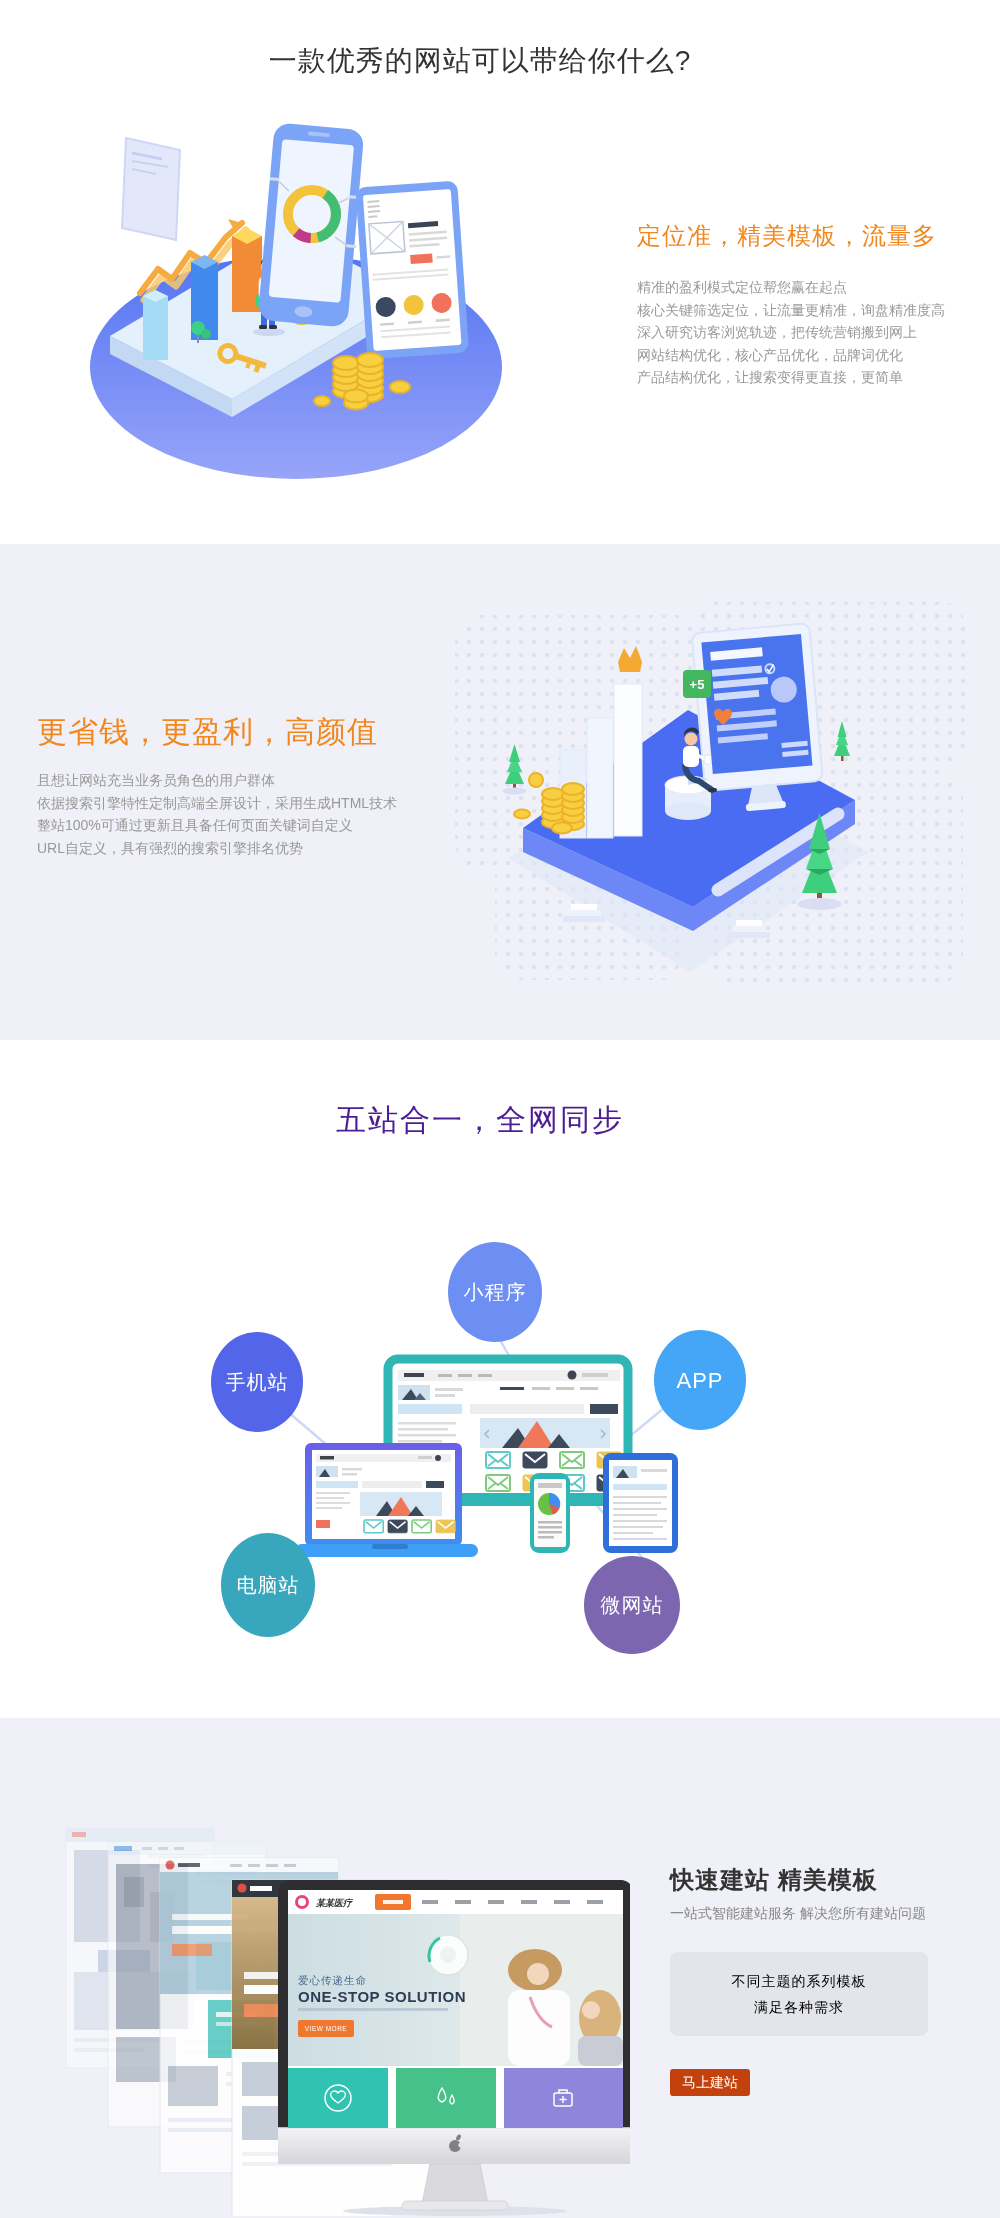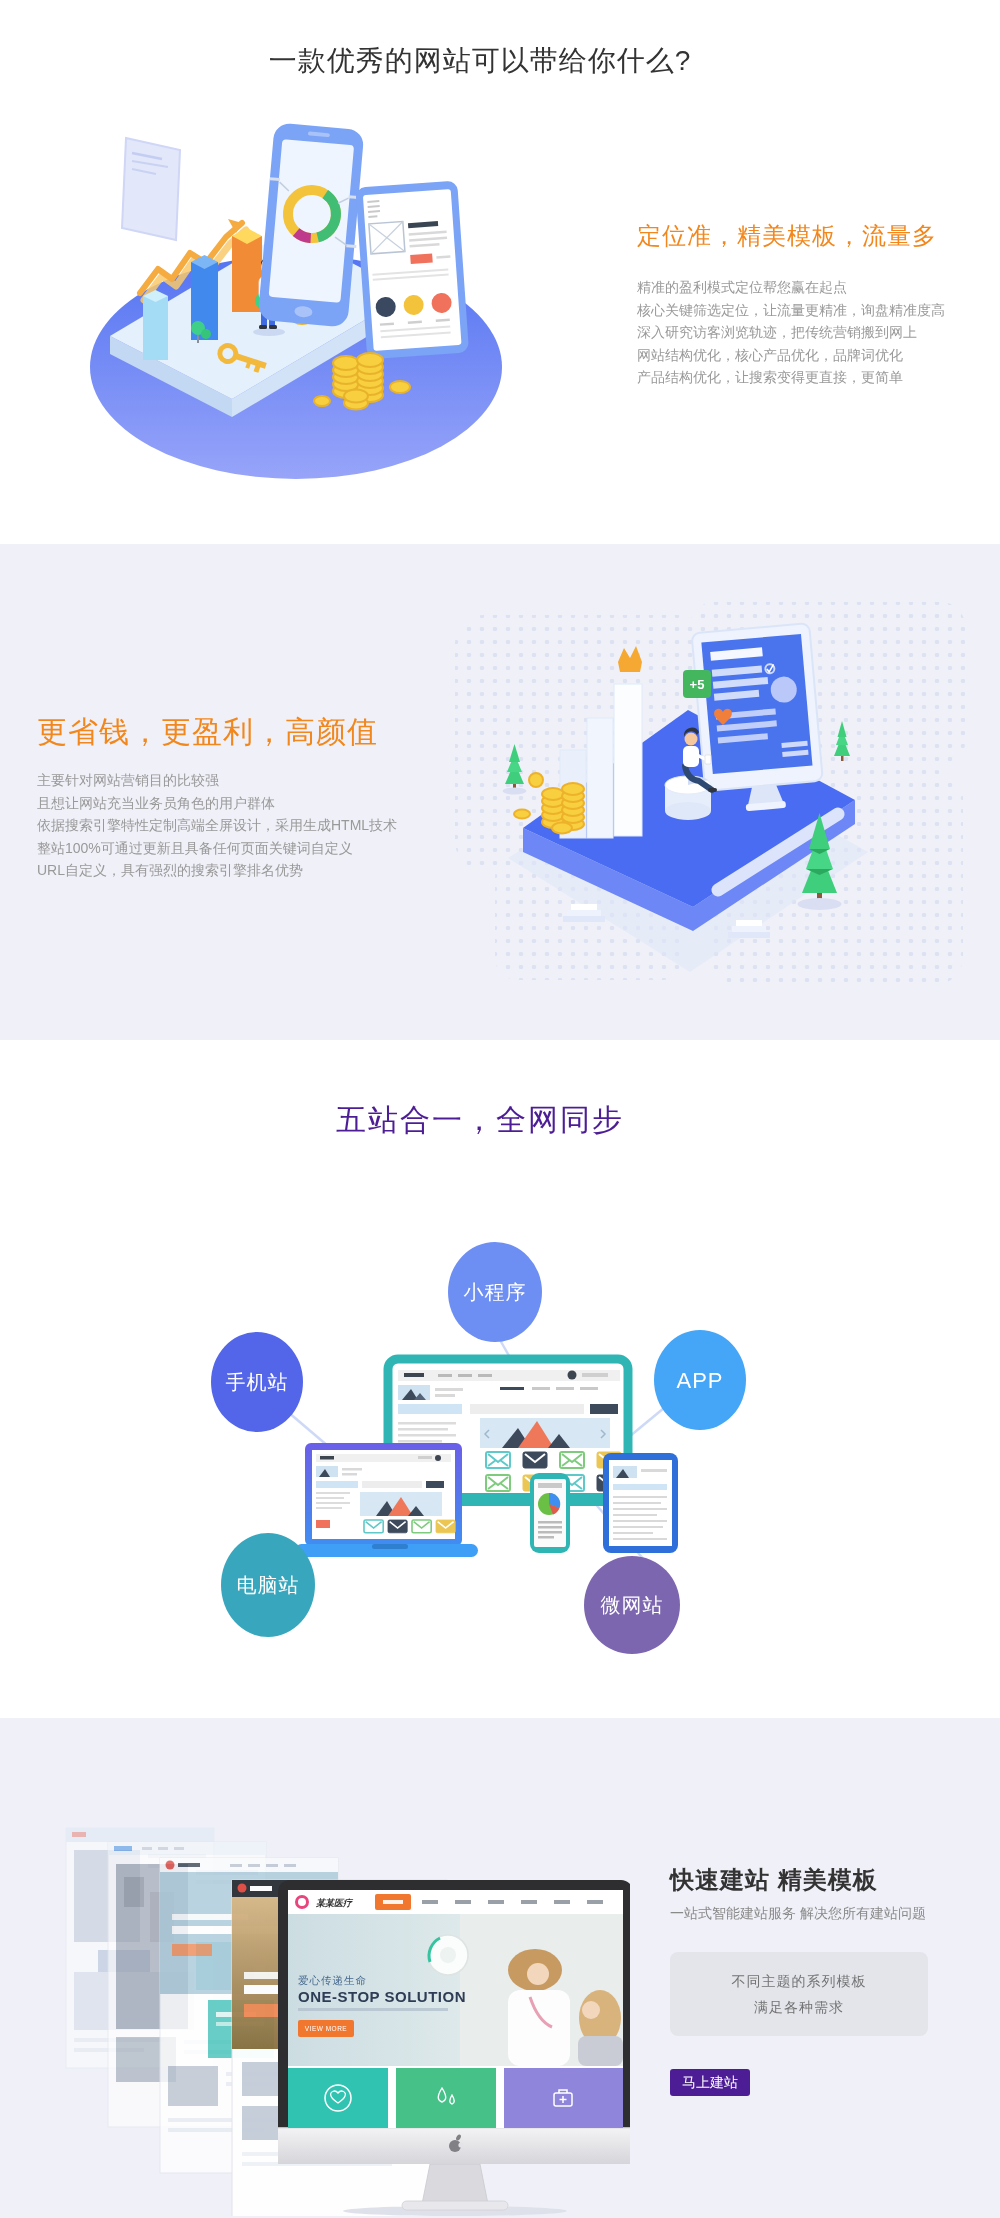--- a/index.html
+++ b/index.html
@@ -10,22 +10,22 @@
   .centered{left:0;width:960px;text-align:center;}
   .main-title{font-size:28px;color:#333;font-weight:400;letter-spacing:1px;}
   .orange-h{font-size:24px;color:#f2871d;font-weight:400;margin:0;letter-spacing:1px;}
   .body-lines{margin:0;padding:0;list-style:none;font-size:14px;color:#999;line-height:22.5px;}
   .sec3-title{font-size:30px;color:#4c1d95;font-weight:400;letter-spacing:2px;}
   .sec3-sub{font-size:16px;color:#808080;letter-spacing:1px;}
   .qb-head{font-size:24px;color:#333;font-weight:700;margin:0;letter-spacing:1px;}
   .qb-sub{font-size:14px;color:#8a8a8a;margin-top:9px;}
   .qb-panel{margin-top:29px;width:258px;height:84px;background:#e3e5eb;border-radius:8px;
             display:flex;flex-direction:column;align-items:center;justify-content:center;
-            font-size:14px;color:#737373;line-height:26px;letter-spacing:1px;}
-  .qb-btn{margin-top:33px;width:80px;height:27px;background:#4c1d95;color:#fff;font-size:14px;
+            font-size:14px;color:#000000;line-height:26px;letter-spacing:1px;}
+  .qb-btn{margin-top:33px;width:80px;height:27px;background:#c2410c;color:#fff;font-size:14px;
           border:none;border-radius:3px;line-height:27px;text-align:center;cursor:pointer;display:block;}
   svg text{font-family:"Liberation Sans","DejaVu Sans",sans-serif;}
   .bubble-label{fill:#fff;font-size:20px;letter-spacing:1px;}
   .conn{stroke:#cdd9f7;stroke-width:2.5;fill:none;}
   .envA rect{fill:#fff;stroke:#5fc8c8;stroke-width:2}.envA path{stroke:#5fc8c8;fill:none;stroke-width:2}
   .envB rect{fill:#3d4a5c;stroke:#3d4a5c;stroke-width:1}.envB path{stroke:#fff;fill:none;stroke-width:2}
   .envC rect{fill:#fff;stroke:#7ecb7e;stroke-width:2}.envC path{stroke:#7ecb7e;fill:none;stroke-width:2}
   .envD rect{fill:#ecc653;stroke:#ecc653;stroke-width:1}.envD path{stroke:#fff;fill:none;stroke-width:2}
   .gline{fill:#dcdcdc}.glineL{fill:#d9d9d9}
 </style>
@@ -180,21 +180,20 @@
       <li>核心关键筛选定位，让流量更精准，询盘精准度高</li>
       <li>深入研究访客浏览轨迹，把传统营销搬到网上</li>
       <li>网站结构优化，核心产品优化，品牌词优化</li>
       <li>产品结构优化，让搜索变得更直接，更简单</li>
     </ul>
   </div>
 
   <div class="abs" style="left:37px;top:712px;width:440px;">
     <h3 class="orange-h" style="font-size:30px;">更省钱，更盈利，高颜值</h3>
     <ul class="body-lines" style="margin-top:16px;">
-      <li>主要针对网站营销目的比较强</li>
       <li>且想让网站充当业务员角色的用户群体</li>
       <li>依据搜索引擎特性定制高端全屏设计，采用生成HTML技术</li>
       <li>整站100%可通过更新且具备任何页面关键词自定义</li>
       <li>URL自定义，具有强烈的搜索引擎排名优势</li>
     </ul>
   </div>
 
   <svg class="abs" style="left:440px;top:600px;" width="545" height="432" viewBox="0 0 545 432">
     <defs>
       <pattern id="dots" width="13" height="13" patternUnits="userSpaceOnUse">

